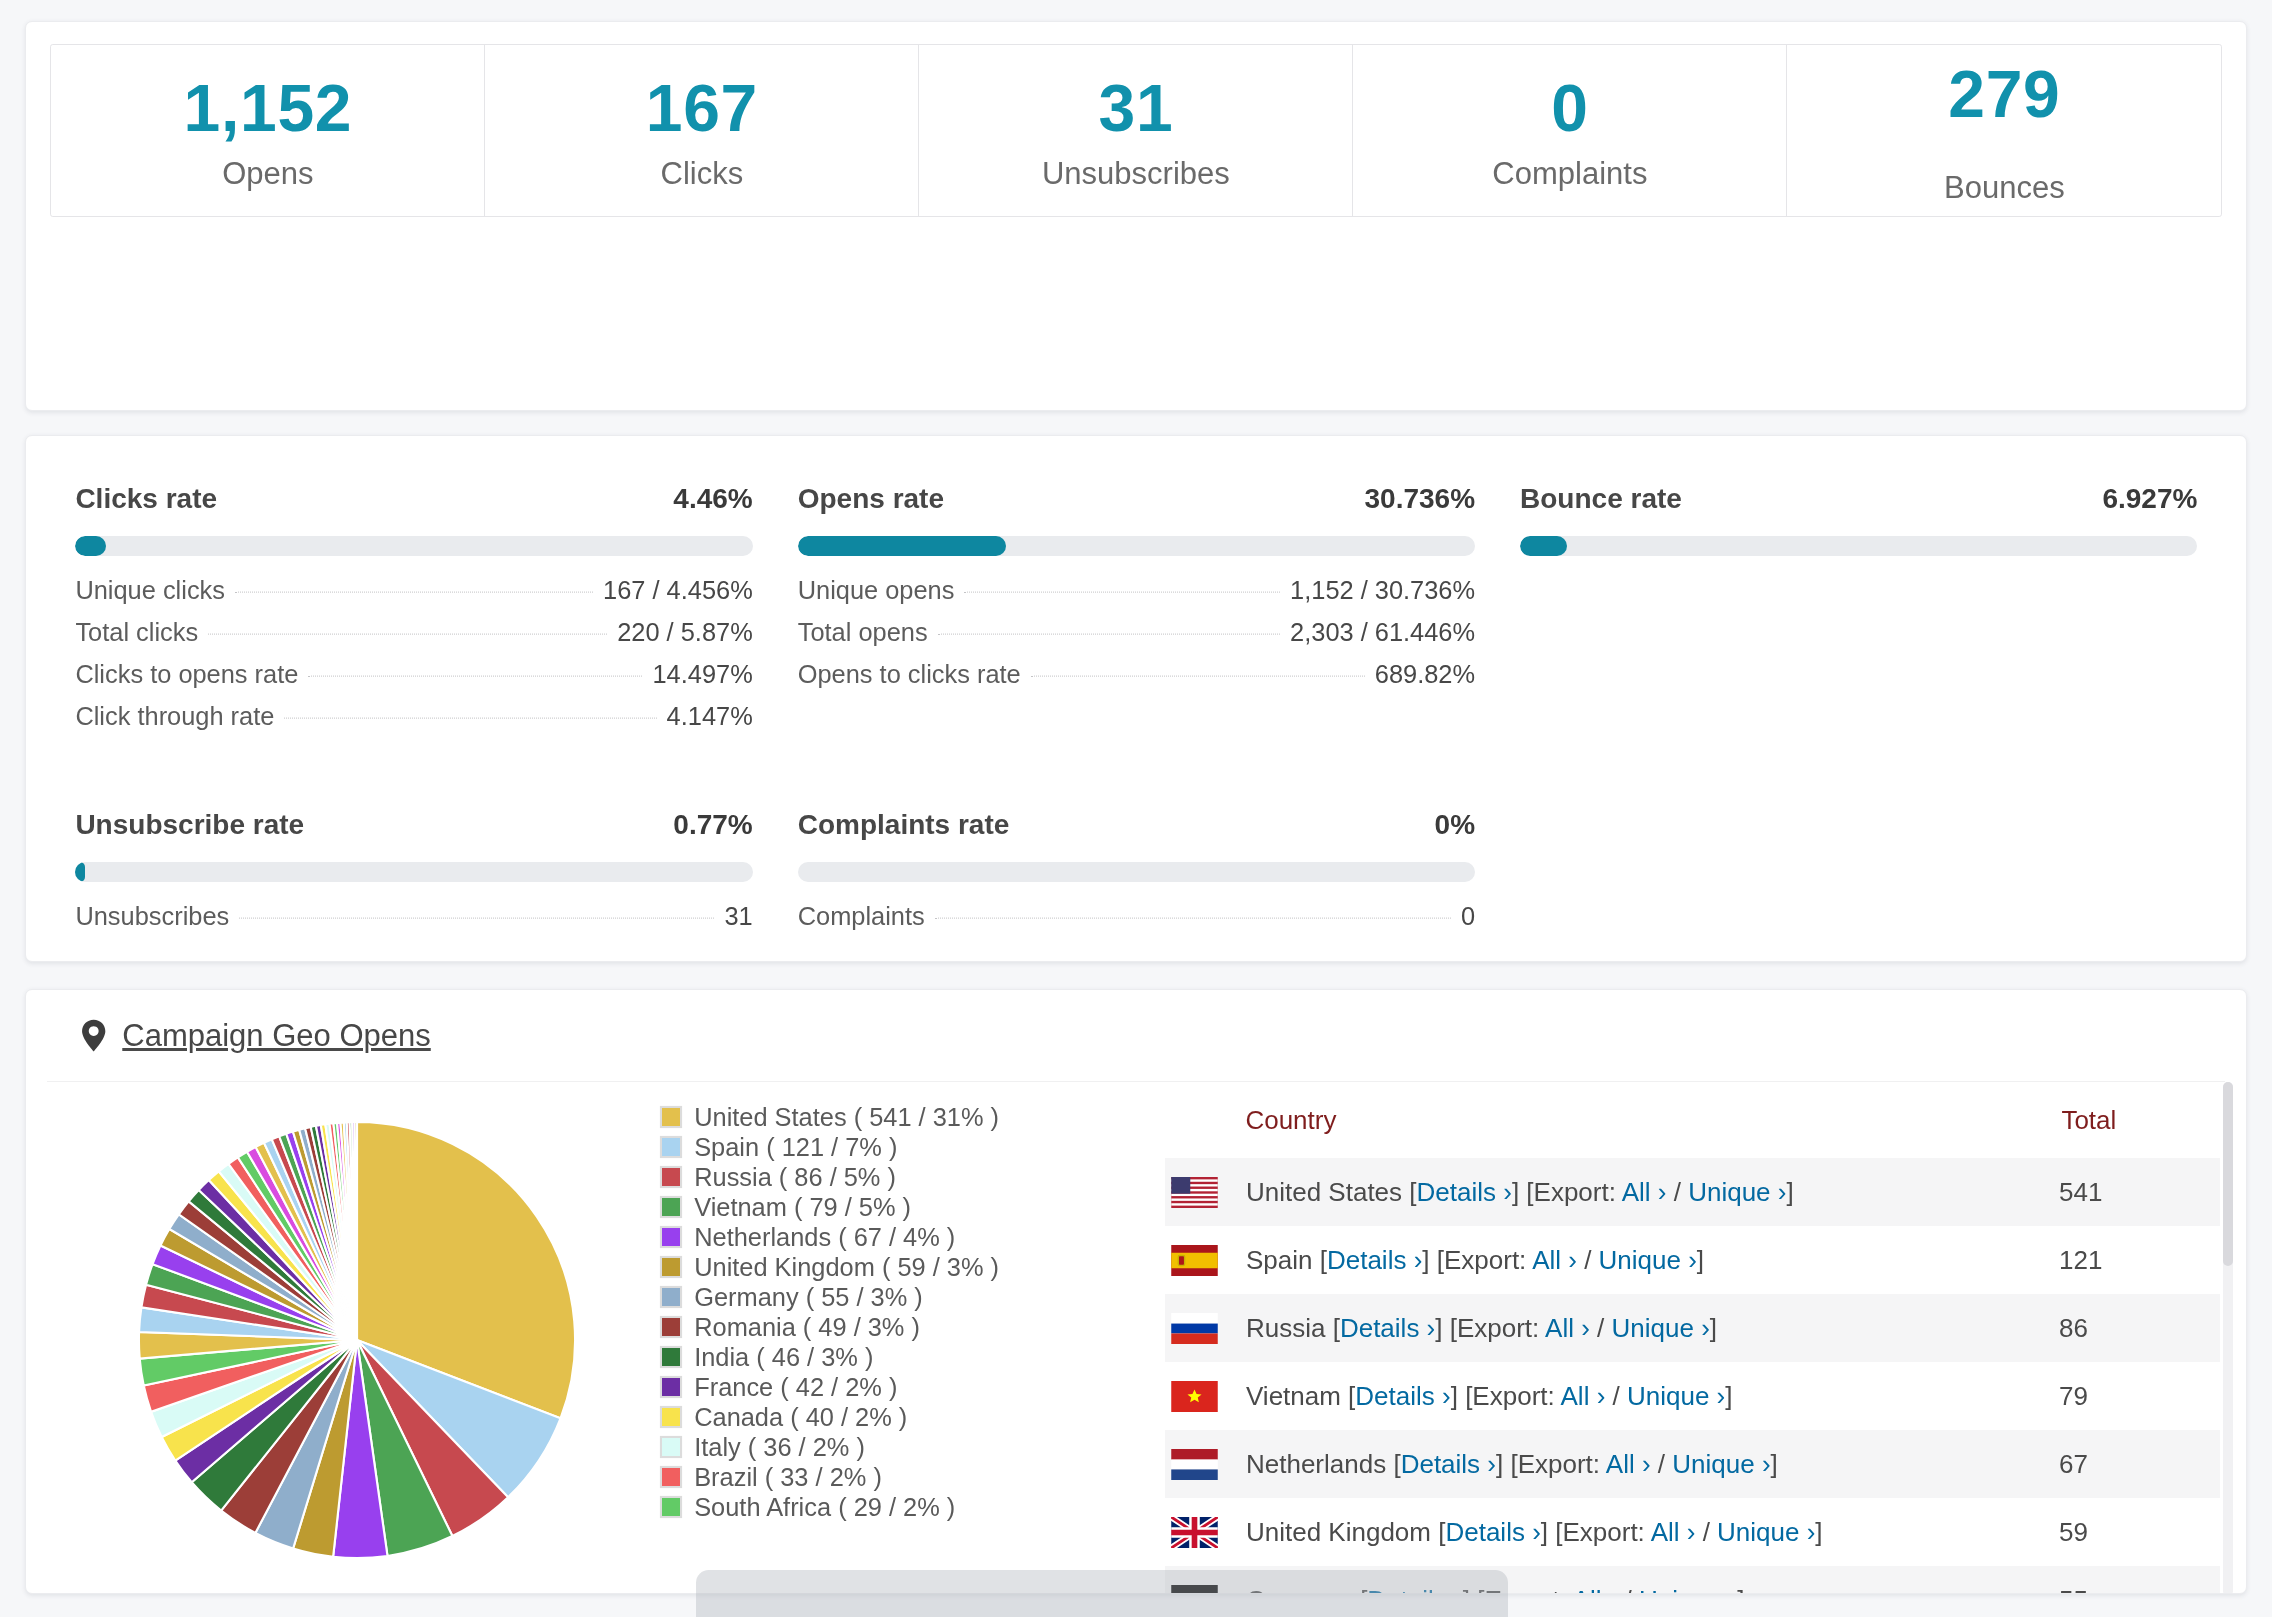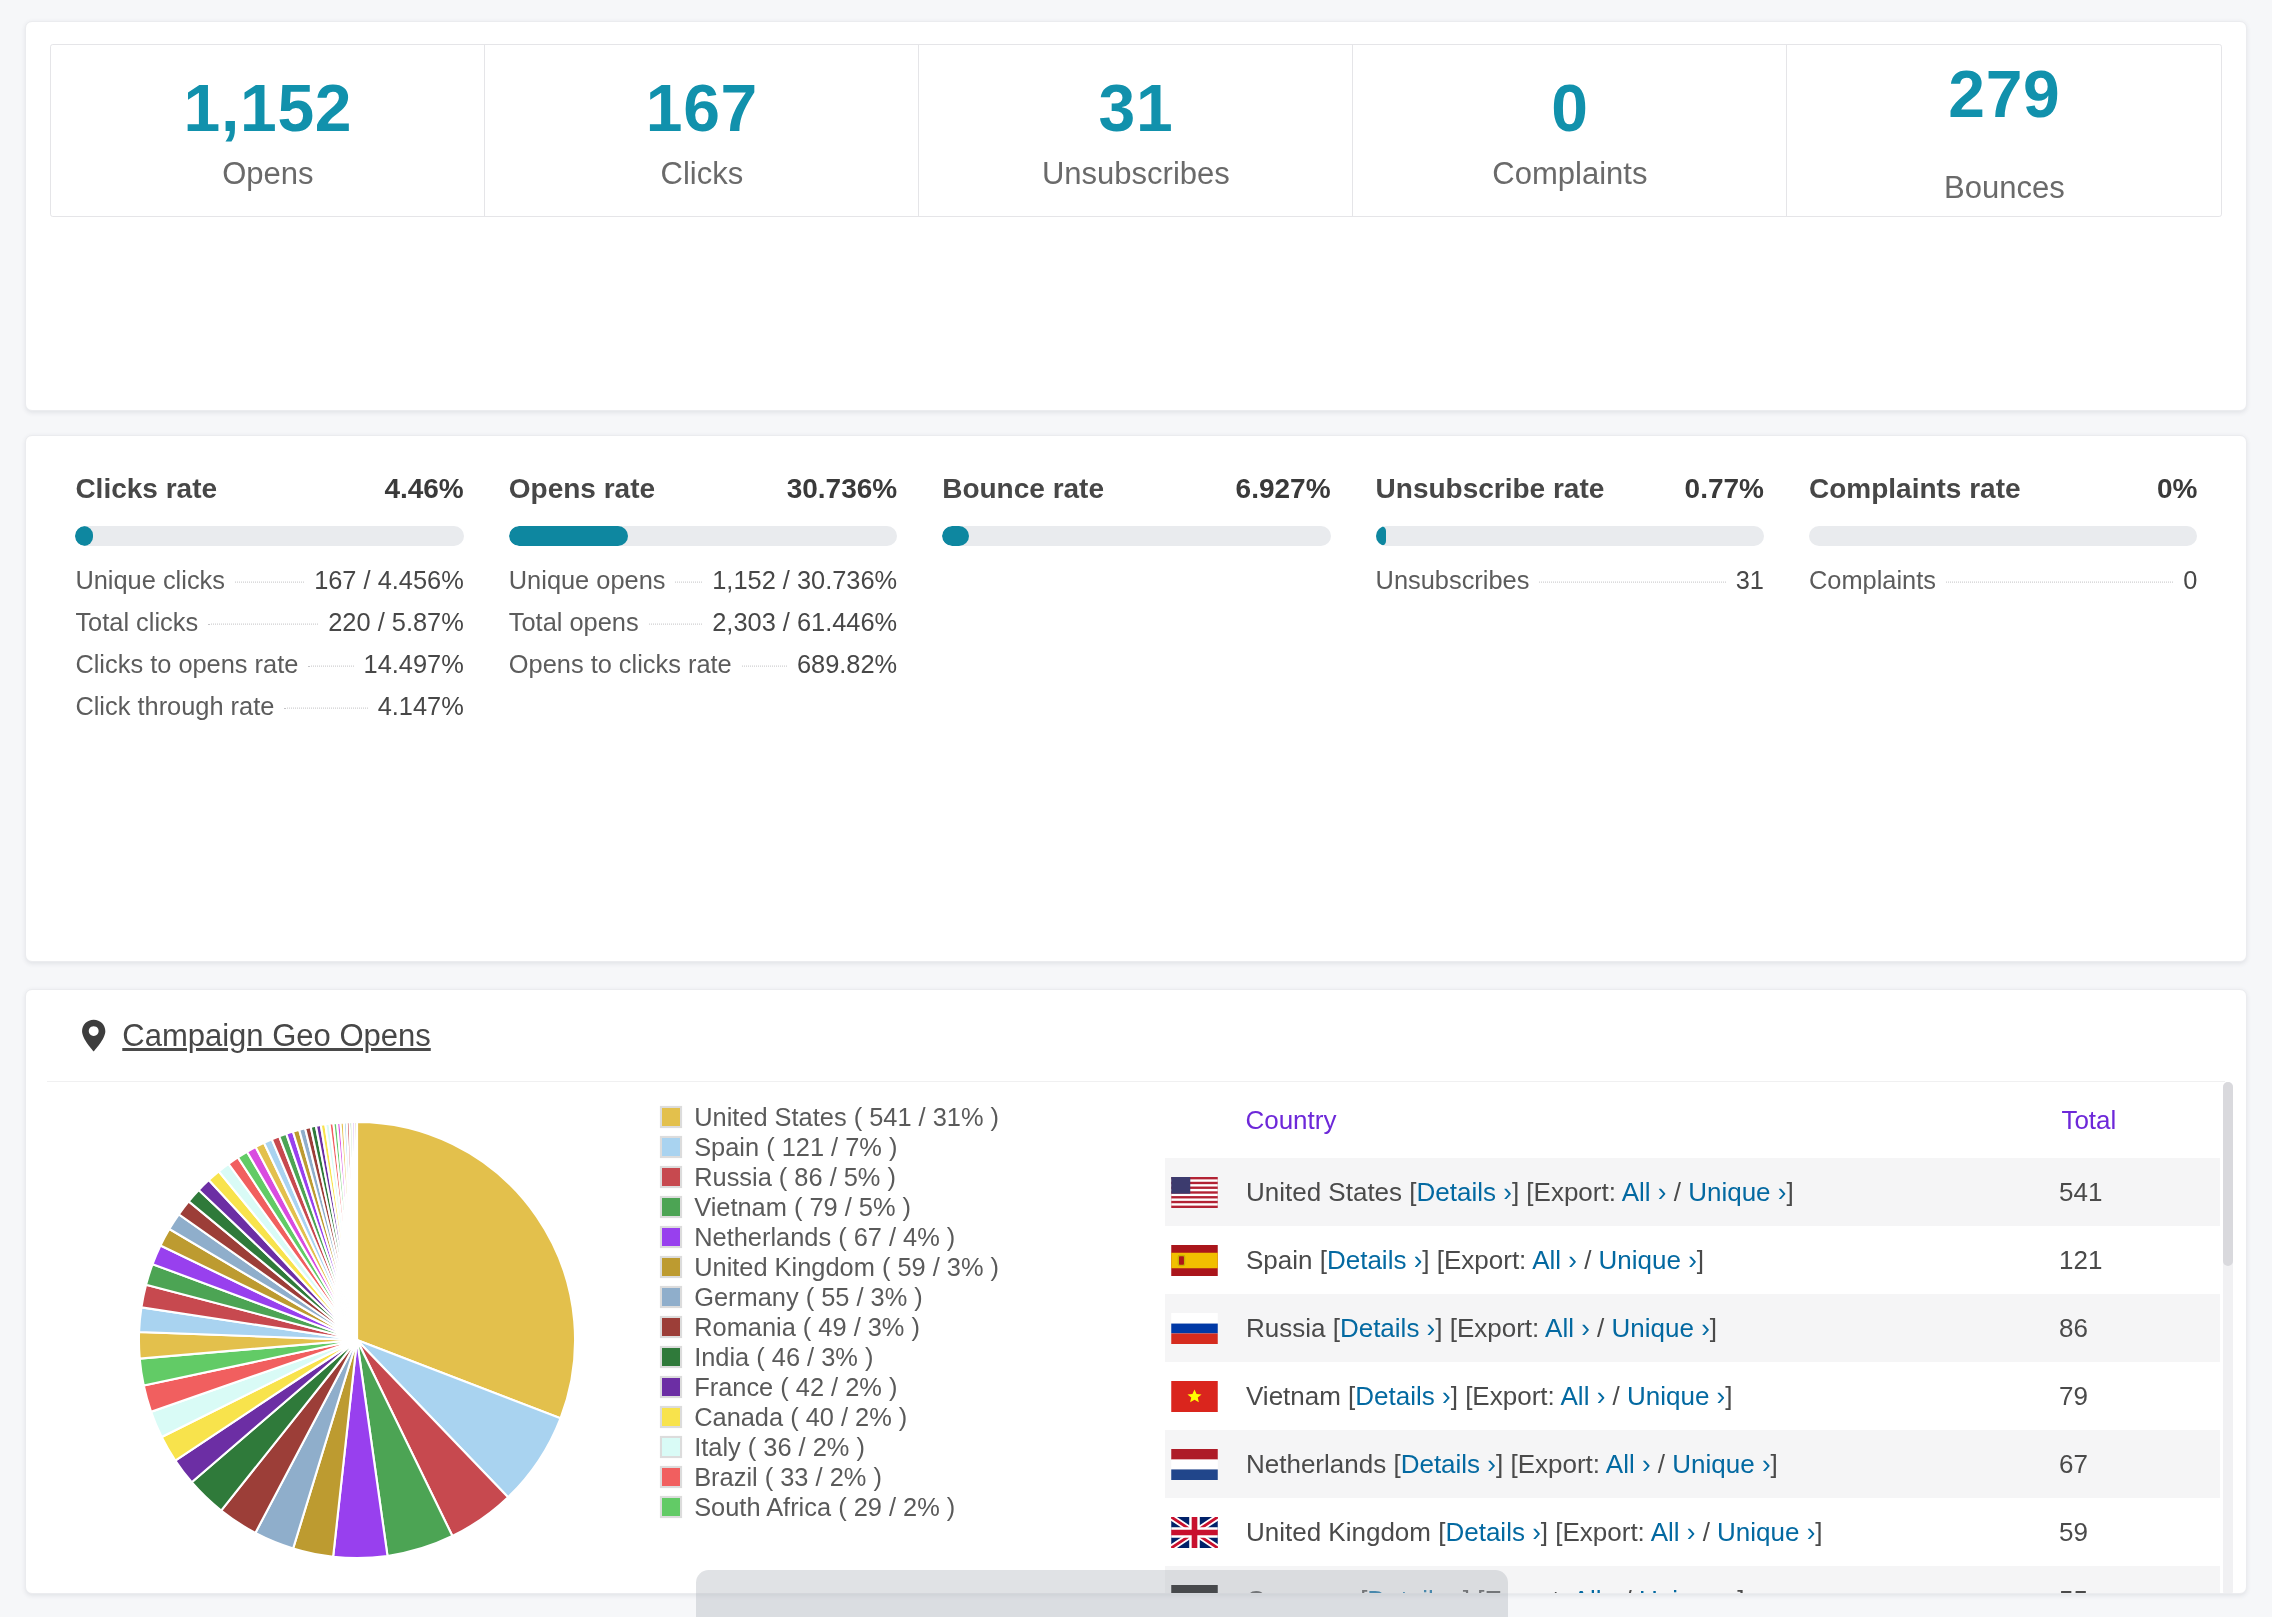--- a/index.html
+++ b/index.html
@@ -23,42 +23,42 @@
   
   .summary-strip { margin:22.6px 24px 0; height:173px; display:grid;
                    grid-template-columns:repeat(5,1fr); border:0.7px solid #e5e5e8; border-radius:2.8px; }
   .summary-cell { border-right:0.7px solid #e5e5e8; display:flex; flex-direction:column;
                   align-items:center; justify-content:center; }
   .summary-cell:last-child { border-right:none;gap:28px; }
   .summary-value { font-size:66px; font-weight:bold; color:#1191ac; letter-spacing:0.7px; }
   .summary-label { font-size:31px; color:#6a6a6a; margin-top:10px; }
 
   
-  #card-rates .inner { padding:37px 49px; display:grid; grid-template-columns:repeat(5,1fr);
+  #card-rates .inner { padding:47px 49px; display:grid; grid-template-columns:repeat(3,1fr);
                        column-gap:45px; row-gap:65px; align-content:start; }
   .rate-head { display:flex; justify-content:space-between; align-items:baseline; }
   .rate-title { font-size:28px; font-weight:bold; color:#474747; }
   .rate-value { font-size:28px; font-weight:bold; color:#3a3a3a; }
   .bar-track { margin-top:21px; height:20px; background:#e9ebee; border-radius:10px; overflow:hidden; }
   .bar-fill  { height:100%; background:#0e87a0; border-radius:10px; }
   .detail-rows { margin-top:20px; }
   .drow { display:flex; align-items:baseline; height:42px; }
   .dlabel { font-size:25.4px; color:#5c5c5c; white-space:nowrap; }
   .leader { flex:1; border-bottom:1.4px dotted #c3c3c6; margin:0 10px; transform:translateY(-6.4px); }
   .dval { font-size:25.4px; color:#474747; white-space:nowrap; }
 
   
   #pie-wrap { position:absolute; left:84px; top:103px; width:494px; height:494px; }
   #legend { position:absolute; left:634px; top:112px; }
   .lg-item { display:flex; align-items:center; height:30px; }
   .lg-swatch { width:18.4px; height:18.4px; margin:0 14px 0 1.4px; box-shadow:0 0 0 2.1px #dcdcdc; flex:none; }
   .lg-label { font-size:25.4px; color:#5a5a5a; white-space:nowrap; }
 
   #geo-table { position:absolute; left:1139px; top:92px; width:1055px; height:514px; overflow:hidden; }
-  .t-header { height:76px; display:flex; align-items:center; font-size:26px; color:#6d28d9; }
+  .t-header { height:76px; display:flex; align-items:center; font-size:26px; color:#7f1d1d; }
   .t-country-col { padding-left:80px; flex:none; width:896px; }
   .t-total-col { flex:none; }
   .t-row { height:68px; display:flex; align-items:center; }
   .t-row.alt { background:#f5f5f6; }
   .t-flag { width:47px; height:31px; margin:0 28px 0 5.6px; flex:none; }
   .t-flag svg { display:block; width:47px; height:31px; }
   .t-country { flex:none; width:813px; font-size:26px; color:#4a4a4a; white-space:nowrap; }
   .t-country a { color:#0369a1; text-decoration:none; cursor:pointer; }
   .t-total { font-size:26px; color:#4a4a4a; }
   #table-scrollbar { position:absolute; left:2197px; top:92px; width:10px; height:514px;

